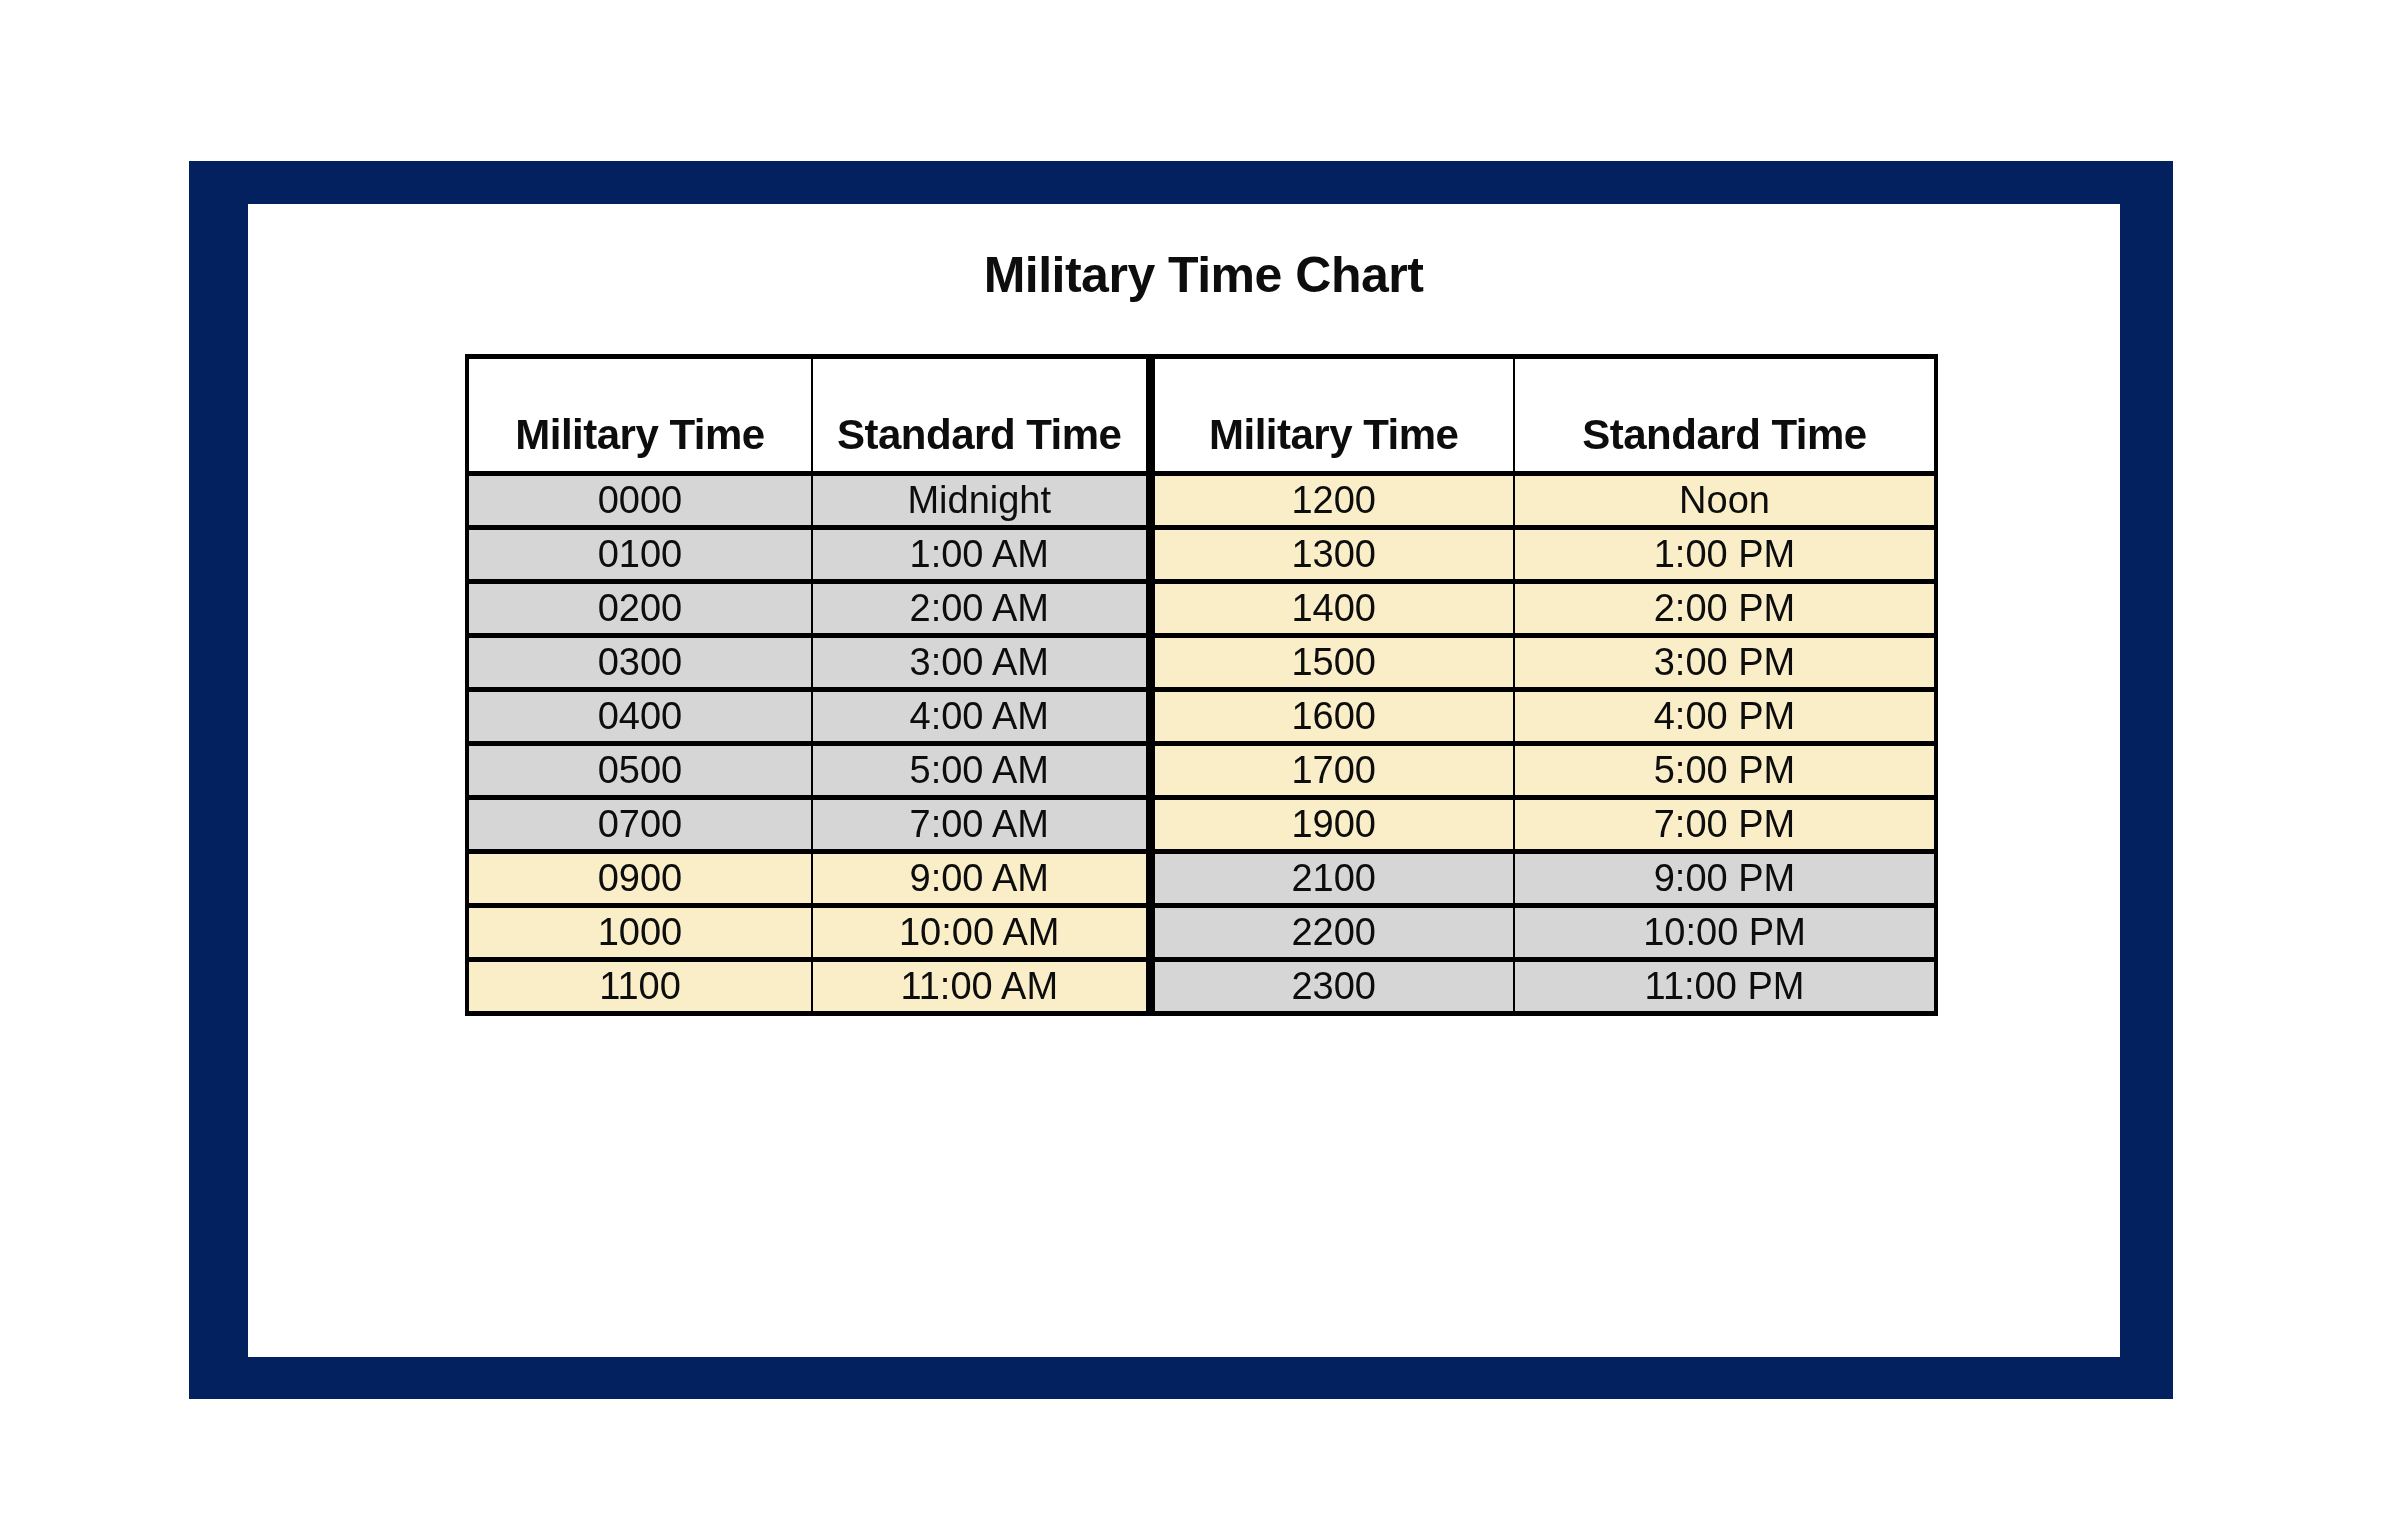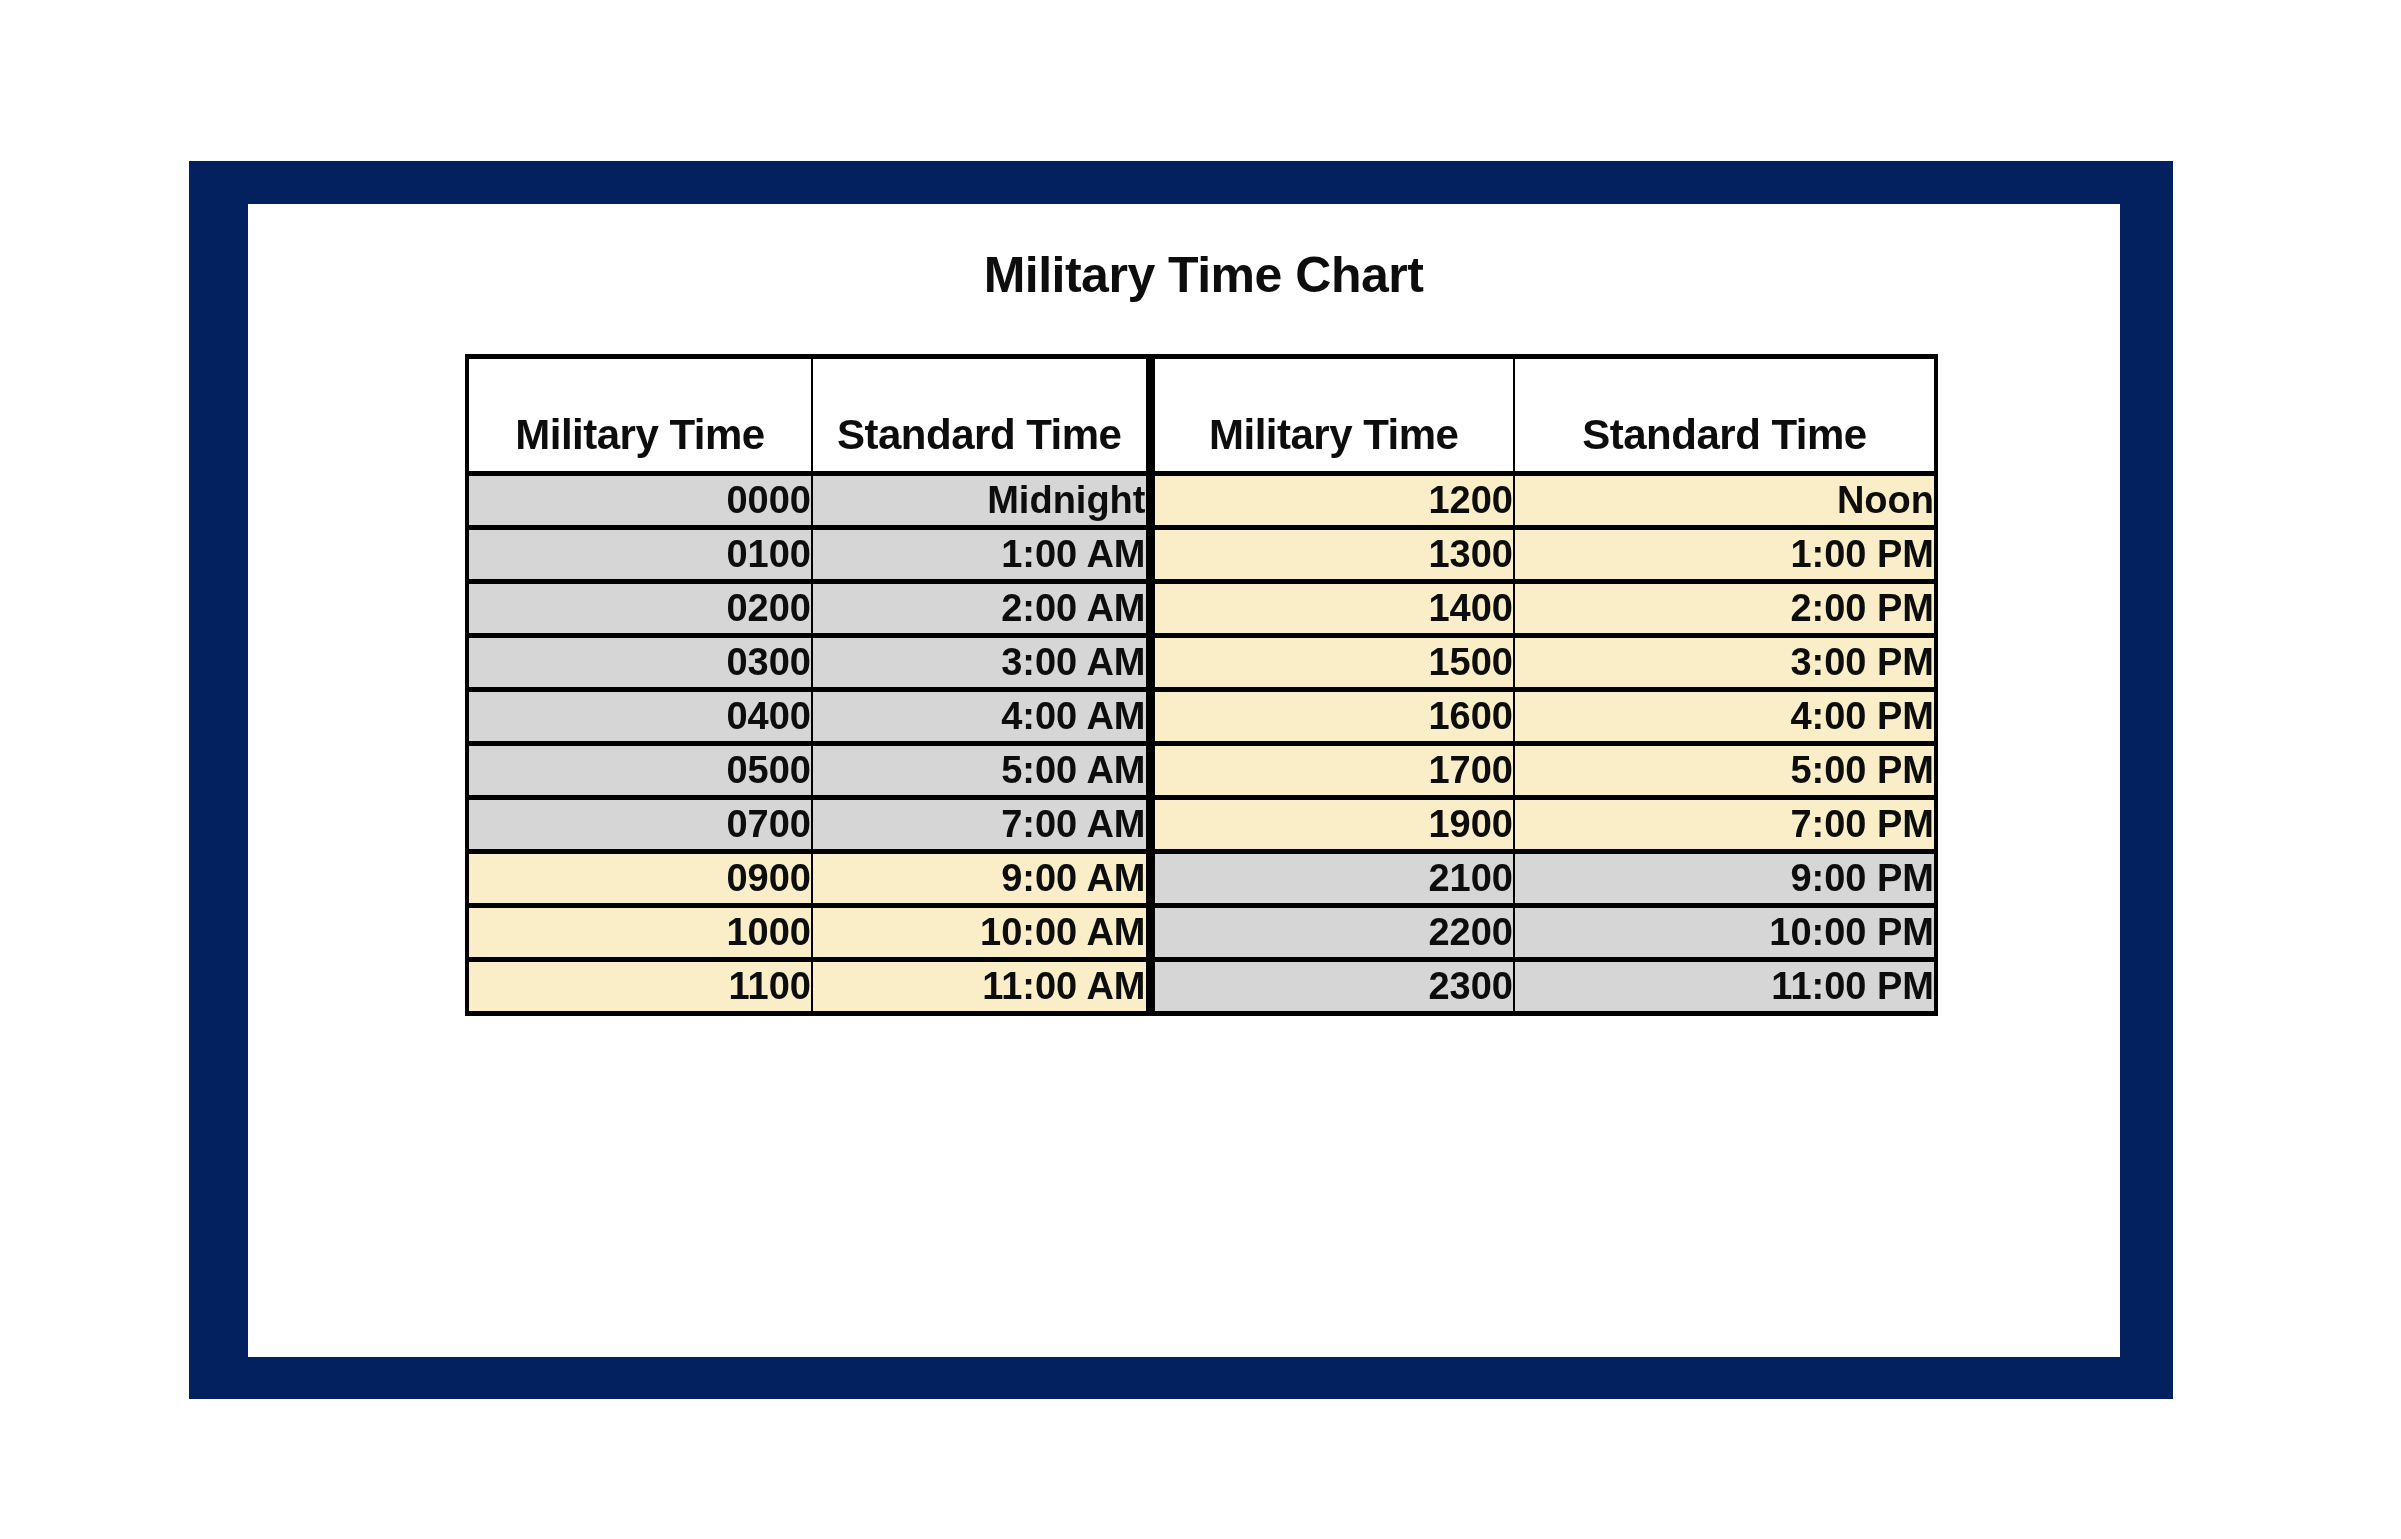--- a/index.html
+++ b/index.html
@@ -71,22 +71,21 @@
     background: var(--header_white, #ffffff);
     font-size: 42px;
     font-weight: 700;
     letter-spacing: -0.5px;
   }
   table.time-table td {
     height: 49px;
     padding: 0;
     vertical-align: middle;
     font-size: 38px;
-    font-weight: 700;
-    text-align: right;
+    font-weight: 400;
   }
   .shade-gray  { background: var(--row_gray, #d6d6d6); }
   .shade-cream { background: var(--row_cream, #faeec8); }
 </style>
 </head>
 <body>
 
 <div class="canvas">
 
   <div class="frame"></div>

